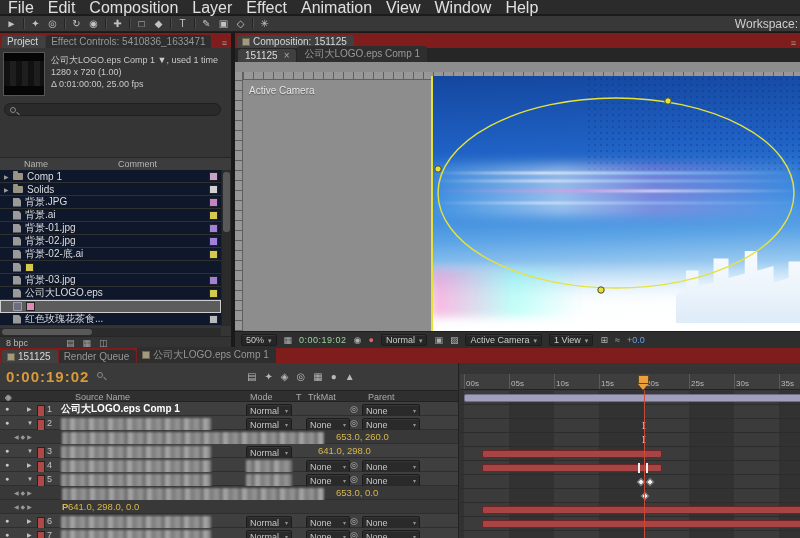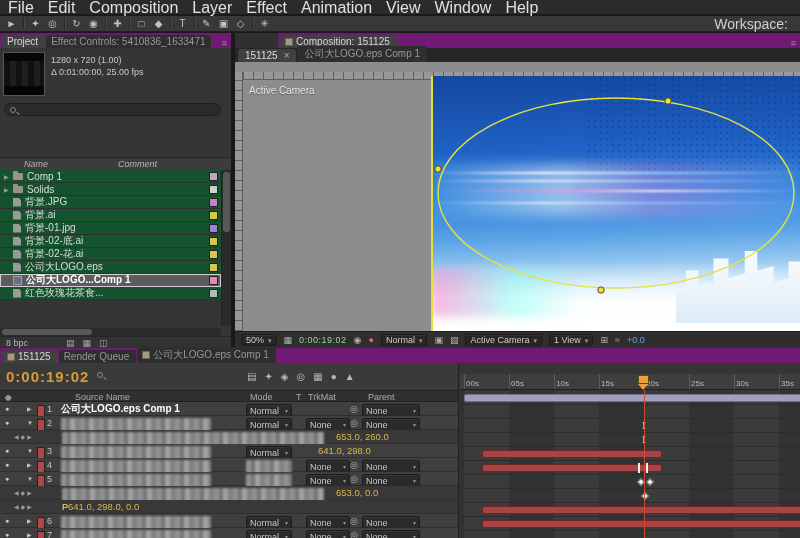--- a/index.html
+++ b/index.html
@@ -7,63 +7,63 @@
   .app{position:absolute;inset:0;width:800px;height:538px;font-family:"Liberation Sans","DejaVu Sans",sans-serif;font-size:10px;color:#ccc;background:#1a1a1a;}
 
   
   .menubar{position:absolute;top:0;left:0;right:0;height:15px;background:#2b2b2b;border-bottom:1px solid #1c1c1c;display:flex;align-items:center;padding-left:1px;}
   .menu-item{padding:8px 7px;font-size:16px;color:#e0e0e0;line-height:15px;}
 
   
   .toolbar{position:absolute;top:16px;left:0;right:0;height:16px;background:#383838;border-bottom:1px solid #202020;display:flex;align-items:center;padding-left:3px;}
   .tool{width:17px;text-align:center;color:#c2c2c2;font-size:10px;line-height:15px;}
   .tool-sep{width:1px;height:11px;background:#252525;margin:0 3px;box-shadow:1px 0 0 #4a4a4a;}
-  .workspace{margin-left:auto;padding-right:12px;color:#cfcfcf;font-size:14px;white-space:nowrap;}
+  .workspace{margin-left:auto;padding-right:2px;color:#cfcfcf;font-size:12px;white-space:nowrap;}
 
   
-  .panel-tabs{height:15px;background:#701a75;display:flex;align-items:flex-end;padding-left:2px;position:relative;}
+  .panel-tabs{height:15px;background:#7f1d1d;display:flex;align-items:flex-end;padding-left:2px;position:relative;}
   .ptab{padding:1px 7px 1px 5px;background:#404040;color:#d8d8d8;font-size:10px;margin-right:1px;border-radius:3px 3px 0 0;white-space:nowrap;overflow:hidden;max-width:165px;text-overflow:ellipsis;display:flex;align-items:center;gap:3px;}
   .ptab.inactive{background:#2e2e2e;color:#969696;}
   .panel-menu{margin-left:auto;color:#9a9a9a;font-size:9px;padding:0 4px;}
   .tab-icon{display:inline-block;width:8px;height:8px;background:#a39a80;border:1px solid #6d6653;flex:0 0 auto;}
   .close-x{color:#aaa;margin-left:3px;}
 
   
   .project-panel{position:absolute;left:0;top:33px;width:233px;height:315px;background:#353535;border-right:2px solid #1a1a1a;}
   .proj-info{position:absolute;top:19px;left:3px;right:2px;height:48px;display:flex;}
   .thumb{width:42px;height:44px;background:#050505;border:1px solid #565656;flex:0 0 auto;}
   .thumb-inner{width:100%;height:60%;margin-top:20%;background:repeating-linear-gradient(90deg,#111 0 6px,#1e1e1e 6px 12px);}
   .info-text{margin-left:6px;font-size:9px;color:#c9c9c9;line-height:12px;padding-top:2px;white-space:nowrap;overflow:hidden;}
   .search-row{position:absolute;top:70px;left:4px;right:10px;height:13px;background:#2a2a2a;border:1px solid #1f1f1f;border-radius:7px;display:flex;align-items:center;padding:0 5px;}
   .mag{width:6px;height:6px;border:1px solid #8a8a8a;border-radius:50%;position:relative;}
   .mag::after{content:"";position:absolute;left:5px;top:5px;width:4px;height:1px;background:#8a8a8a;transform:rotate(45deg);}
-  .list-header{position:absolute;top:124px;left:0;right:0;height:18px;background:#3c3c3c;border-top:1px solid #262626;border-bottom:1px solid #262626;font-size:9px;color:#b5b5b5;font-style:italic;}
+  .list-header{position:absolute;top:124px;left:0;right:0;height:18px;background:#3c3c3c;border-top:1px solid #262626;border-bottom:1px solid #262626;font-size:9px;color:#b5b5b5;}
   .lh-name{position:absolute;left:24px;top:1px;}
   .lh-comment{position:absolute;left:118px;top:1px;}
   .proj-list{position:absolute;top:137px;left:0;right:10px;height:156px;overflow:hidden;}
-  .pitem{position:relative;height:13px;display:flex;align-items:center;padding-left:4px;border-bottom:1px solid #303030;background:#14532d;}
+  .pitem{position:relative;height:13px;display:flex;align-items:center;padding-left:4px;border-bottom:1px solid #303030;background:#0f172a;}
   .pitem.selected{background:#5c5c5c;outline:1px solid #cfcfcf;outline-offset:-1px;}
   .pitem.selected .plabel{color:#fff;font-weight:bold;}
   .twirl{width:9px;font-size:6px;color:#9a9a9a;flex:0 0 auto;}
   .picon{flex:0 0 auto;margin-right:4px;}
   .picon.folder{width:10px;height:7px;background:#9a9382;border-radius:1px;position:relative;}
   .picon.folder::before{content:"";position:absolute;top:-2px;left:0;width:5px;height:2px;background:#9a9382;border-radius:1px 1px 0 0;}
   .picon.comp{width:9px;height:9px;background:#6d6d80;border:1px solid #9a9ab0;}
   .picon.footage{width:8px;height:9px;background:#9a9a9a;clip-path:polygon(0 0,70% 0,100% 30%,100% 100%,0 100%);}
   .plabel{font-size:10px;color:#dcdcdc;white-space:nowrap;overflow:hidden;flex:1;}
   .chip{width:9px;height:9px;border:1px solid #222;flex:0 0 auto;margin-right:3px;}
   .vscroll{position:absolute;top:137px;right:0;width:10px;height:156px;background:#2b2b2b;border-left:1px solid #222;}
   .vthumb{position:absolute;top:2px;left:1px;width:7px;height:60px;background:#585858;border-radius:3px;}
   .hscroll{position:absolute;left:0;right:10px;top:295px;height:8px;background:#2b2b2b;}
   .hthumb{position:absolute;left:2px;top:1px;width:90px;height:6px;background:#585858;border-radius:3px;}
   .proj-footer{position:absolute;left:0;right:0;bottom:0;height:12px;background:#333;border-top:1px solid #262626;display:flex;align-items:center;gap:8px;padding:0 6px;font-size:9px;color:#b8b8b8;}
   .pficon{color:#a5a5a5;font-size:9px;}
 
   
-  .comp-panel{position:absolute;left:235px;top:33px;right:0;height:315px;background:#303030;padding-left:43px;}
+  .comp-panel{position:absolute;left:235px;top:33px;right:0;height:315px;background:#303030;}
   .viewer-tabs{position:absolute;top:15px;left:0;right:0;height:14px;background:#262626;display:flex;align-items:flex-end;padding-left:3px;}
   .vtab{padding:1px 7px;font-size:10px;background:#2e2e2e;color:#999;margin-right:1px;border-radius:3px 3px 0 0;display:flex;align-items:center;gap:3px;white-space:nowrap;}
   .vtab.active{background:#404040;color:#ddd;}
   .viewer{position:absolute;top:29px;left:0;right:0;bottom:17px;background:#8d8d8d;overflow:hidden;}
   .ruler-top{position:absolute;top:10px;left:8px;right:0;height:8px;background:#989898;border-bottom:1px solid #5e5e5e;background-image:repeating-linear-gradient(90deg,#606060 0 1px,transparent 1px 10px);background-position:0 100%;}
   .ruler-left{position:absolute;top:10px;left:0;width:8px;bottom:0;background:#989898;border-right:1px solid #5e5e5e;background-image:repeating-linear-gradient(0deg,#606060 0 1px,transparent 1px 10px);}
   .camera-label{position:absolute;top:23px;left:14px;color:#e6e6e6;font-size:10px;text-shadow:0 1px 1px rgba(0,0,0,.4);}
   .comp-image{position:absolute;left:196px;top:14px;width:370px;height:255px;overflow:hidden;background:#1650b0;}
   .sky{position:absolute;inset:0;background:linear-gradient(178deg,#14479f 0%,#1f61c4 28%,#2f7fd9 48%,#5ca4e6 62%,#a7d2f2 76%,#e8f5fd 88%,#ffffff 100%);}
   .dots{position:absolute;right:0;top:0;width:215px;height:95px;background-image:radial-gradient(rgba(8,35,110,.55) 1px,transparent 1.3px);background-size:6px 6px;opacity:.45;}
@@ -178,20 +178,21 @@
     <div class="panel-tabs">
       <div class="ptab">Project</div>
       <div class="ptab inactive">Effect Controls: 5410836_1633471</div>
       <div class="panel-menu">≡</div>
     </div>
     <div class="proj-info">
       <div class="thumb">
           <div class="thumb-inner"></div>
         </div>
       <div class="info-text">
+        <div>公司大LOGO.eps Comp 1 ▼, used 1 time</div>
         <div>1280 x 720 (1.00)</div>
         <div>Δ 0:01:00:00, 25.00 fps</div>
       </div>
     </div>
     <div class="search-row">
       <span class="mag"></span>
     </div>
     <div class="list-header">
       <span class="lh-name">Name</span>
       <span class="lh-comment">Comment</span>
@@ -223,39 +224,49 @@
         </div>
         <div class="pitem">
           <span class="twirl"></span>
           <span class="picon footage"></span>
           <span class="plabel">背景-01.jpg</span>
           <span class="chip" style="background: rgb(160, 128, 216);"></span>
         </div>
         <div class="pitem">
           <span class="twirl"></span>
           <span class="picon footage"></span>
+          <span class="plabel">背景-02.jpg</span>
+          <span class="chip" style="background: rgb(160, 128, 216);"></span>
+        </div>
+        <div class="pitem">
+          <span class="twirl"></span>
+          <span class="picon footage"></span>
           <span class="plabel">背景-02-底.ai</span>
           <span class="chip" style="background: rgb(214, 200, 78);"></span>
         </div>
         <div class="pitem">
           <span class="twirl"></span>
           <span class="picon footage"></span>
-          <span class="plabel">背景-02-花.ai</span>
           <span class="chip" style="background: rgb(214, 200, 78);"></span>
+        </div>
+        <div class="pitem">
+          <span class="twirl"></span>
+          <span class="picon footage"></span>
+          <span class="plabel">背景-03.jpg</span>
+          <span class="chip" style="background: rgb(160, 128, 216);"></span>
         </div>
         <div class="pitem">
           <span class="twirl"></span>
           <span class="picon footage"></span>
           <span class="plabel">公司大LOGO.eps</span>
           <span class="chip" style="background: rgb(214, 200, 78);"></span>
         </div>
         <div class="pitem selected">
           <span class="twirl"></span>
           <span class="picon comp"></span>
-          <span class="plabel">公司大LOGO...Comp 1</span>
           <span class="chip" style="background: rgb(224, 138, 184);"></span>
         </div>
         <div class="pitem">
           <span class="twirl"></span>
           <span class="picon footage"></span>
           <span class="plabel">红色玫瑰花茶食...</span>
           <span class="chip" style="background: rgb(184, 184, 184);"></span>
         </div>
       </div>
     <div class="vscroll">

